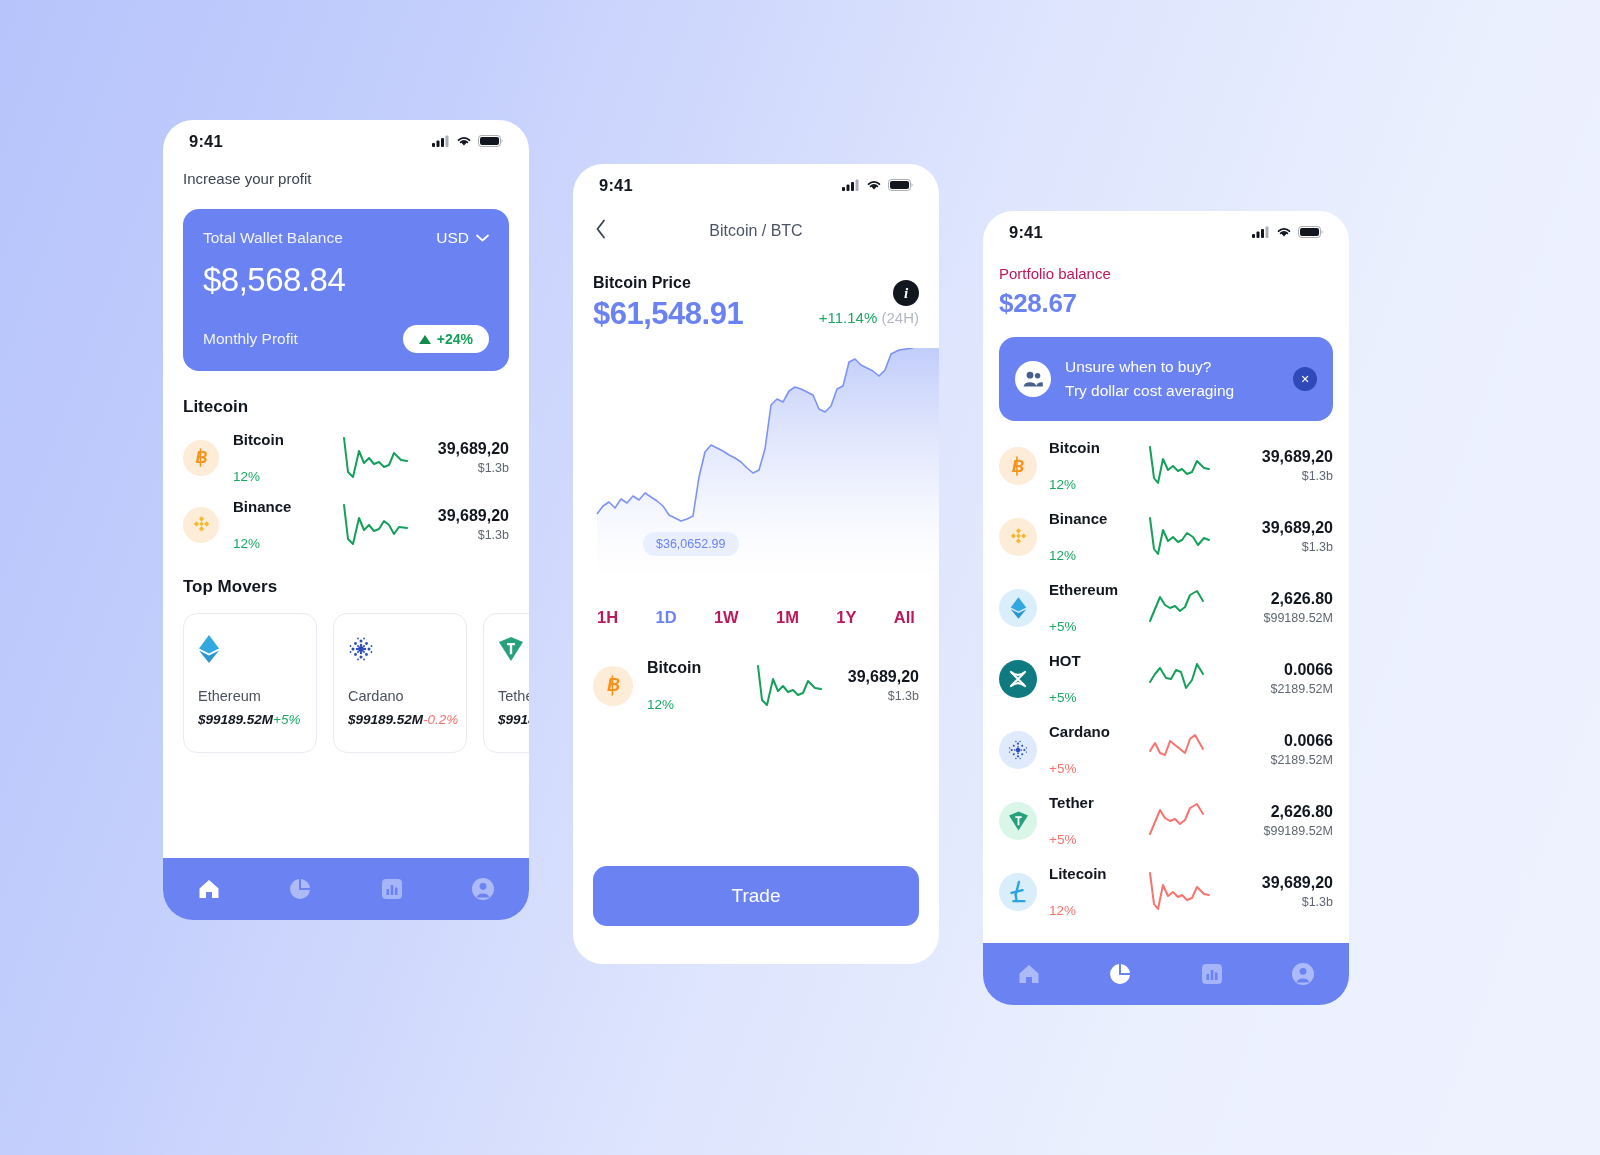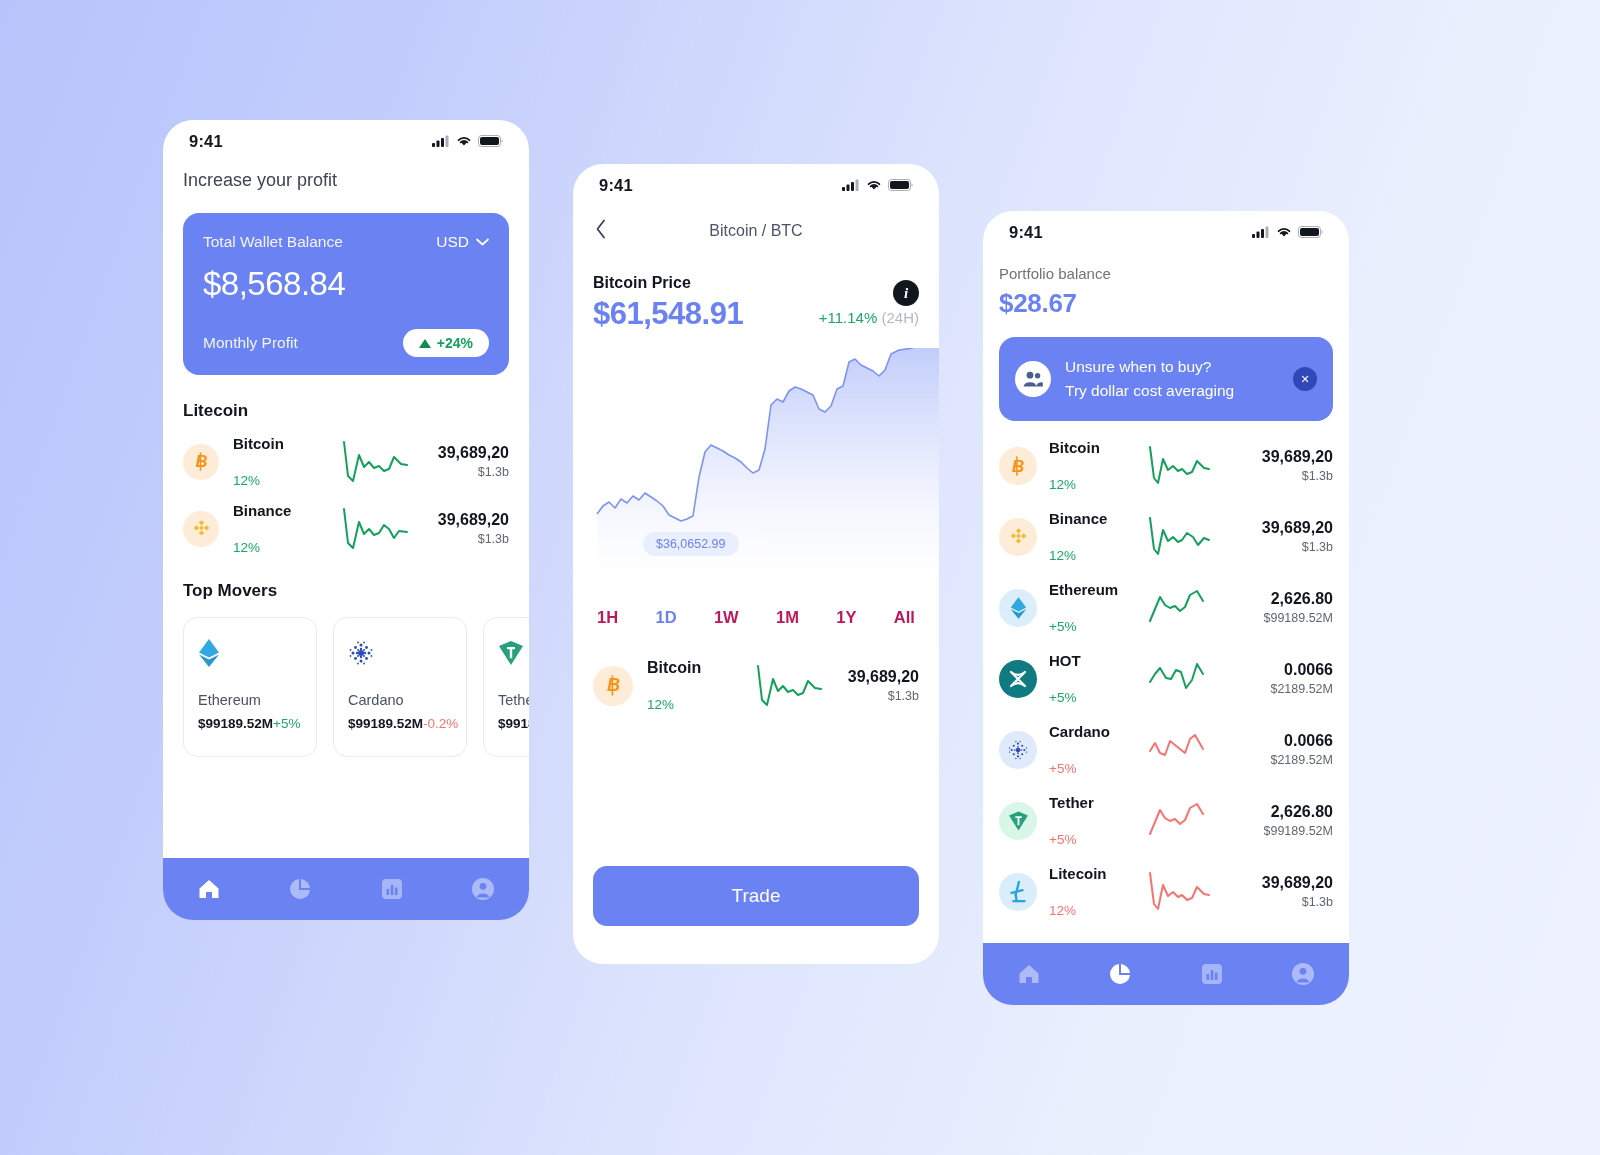--- a/index.html
+++ b/index.html
@@ -31,21 +31,21 @@
   }
   .status-time { font-size: 16.5px; font-weight: bold; color: #13171f; letter-spacing: .2px; }
   .status-icons { display: flex; align-items: center; gap: 6px; }
 
   
   .p1-body { padding: 0 20px; }
   .app-title {
     font-size: 26px; font-weight: bold; color: #5b73ef; letter-spacing: -.3px;
     margin-top: 6px;
   }
-  .app-sub { font-size: 18px; color: #3d4452; margin-top: 8px; }
+  .app-sub { font-size: 15px; color: #3d4452; margin-top: 8px; }
 
   .balance-card {
     margin-top: 22px;
     background: #6b82f3;
     border-radius: 16px;
     padding: 20px 20px 18px 20px;
     color: #fff;
   }
   .bc-top { display: flex; align-items: center; justify-content: space-between; }
   .bc-label { font-size: 15.5px; color: #f2f4ff; }
@@ -78,21 +78,21 @@
   .coin-cap { font-size: 12.5px; color: #5f6672; margin-top: 3px; }
 
   .movers-scroll { display: flex; gap: 16px; margin-top: 16px; }
   .mover-card {
     flex: 0 0 134px; width: 134px; height: 140px;
     border: 1px solid #e8ebf2; border-radius: 14px;
     padding: 16px 14px; background: #fff;
   }
   .mover-ic { height: 38px; display: flex; align-items: center; }
   .mover-name { font-size: 14.5px; color: #4b525f; margin-top: 20px; white-space: nowrap; }
-  .mover-fig { margin-top: 8px; font-size: 13.5px; white-space: nowrap; }
+  .mover-fig { margin-top: 8px; font-size: 13.5px; white-space: nowrap; font-style: italic; }
   .mover-cap { font-weight: bold; color: #12161f; }
 
   .tabbar {
     position: absolute; left: 0; right: 0; bottom: 0; height: 62px;
     background: #6b82f3;
     display: flex; align-items: center;
   }
   .tabbar .tab { flex: 1; display: flex; align-items: center; justify-content: center; }
 
   
@@ -131,21 +131,21 @@
   .tf.active { color: #6b82f3; }
   .trade-btn {
     position: absolute; left: 20px; right: 20px; bottom: 38px;
     height: 60px; border-radius: 14px; background: #6b82f3;
     display: flex; align-items: center; justify-content: center;
     color: #fff; font-size: 19px; border: none;
   }
 
   
   .p3-body { padding: 0 16px; }
-  .p3-lbl { font-size: 15px; color: #737373; margin-top: 12px; }
+  .p3-lbl { font-size: 15px; color: #be185d; margin-top: 12px; }
   .p3-bal { font-size: 26px; font-weight: bold; color: #6b82f3; margin-top: 6px; letter-spacing: -.3px; }
   .promo {
     margin-top: 18px; background: #6b82f3; border-radius: 16px;
     padding: 18px 16px; display: flex; align-items: center; gap: 14px;
   }
   .promo-ic {
     width: 36px; height: 36px; border-radius: 50%; background: #fff; flex: 0 0 36px;
     display: flex; align-items: center; justify-content: center;
   }
   .promo-txt { color: #fff; font-size: 15.5px; line-height: 1.55; }

